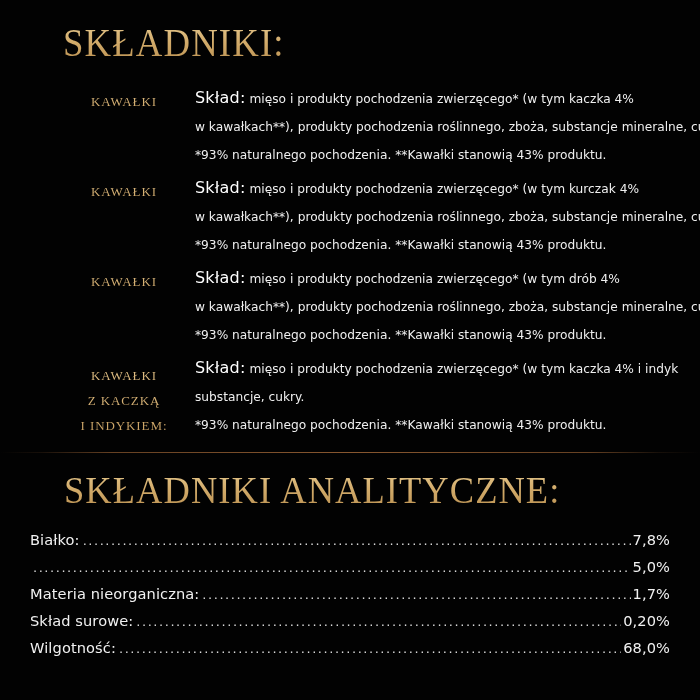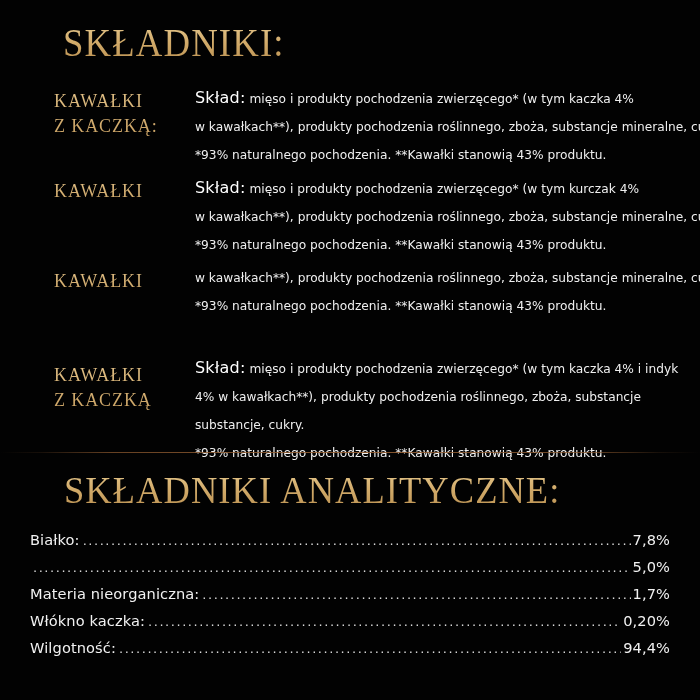--- a/index.html
+++ b/index.html
@@ -80,27 +80,28 @@
   .ing-block[data-idx="1"] { top: 174px; }
   .ing-block[data-idx="2"] { top: 264px; }
   .ing-block[data-idx="3"] { top: 354px; }
 
   .ing-label {
     position: absolute;
     left: 54px;
     top: 0;
     width: 140px;
     font-family: "Liberation Serif", "DejaVu Serif", serif;
-    font-size: 18px;
+    font-size: 13px;
     line-height: 25px;
     letter-spacing: 0.9px;
     color: #cda868;
     background: linear-gradient(180deg, #e2c187 0%, #c8a062 100%);
     -webkit-background-clip: text;
     background-clip: text;
+    text-align: center;
     -webkit-text-fill-color: transparent;
   }
   .ing-label .lbl-line { display: block; white-space: nowrap; }
 
   .ing-block[data-idx="0"] .ing-label { top: 5px; }
   .ing-block[data-idx="1"] .ing-label { top: 5px; }
   .ing-block[data-idx="2"] .ing-label { top: 5px; }
   .ing-block[data-idx="3"] .ing-label { top: 9px; }
 
   .ing-body {
@@ -194,21 +195,20 @@
 
 <div class="page">
 
   <div class="section-one">
 
     <div class="title-main">SKŁADNIKI:</div>
 
     <div class="ing-block" data-idx="0">
       <div class="ing-label">
         <span class="lbl-line">KAWAŁKI</span>
-        <span class="lbl-line">Z KACZKĄ:</span>
       </div>
       <div class="ing-body">
         <span class="body-line"><span class="lead">Skład:</span><span> mięso i produkty pochodzenia zwierzęcego* (w tym kaczka 4%</span></span>
         <span class="body-line">w kawałkach**), produkty pochodzenia roślinnego, zboża, substancje mineralne, cukry.</span>
         <span class="body-line">*93% naturalnego pochodzenia. **Kawałki stanowią 43% produktu.</span>
       </div>
     </div>
 
     <div class="ing-block" data-idx="1">
       <div class="ing-label">
@@ -219,33 +219,34 @@
         <span class="body-line">w kawałkach**), produkty pochodzenia roślinnego, zboża, substancje mineralne, cukry.</span>
         <span class="body-line">*93% naturalnego pochodzenia. **Kawałki stanowią 43% produktu.</span>
       </div>
     </div>
 
     <div class="ing-block" data-idx="2">
       <div class="ing-label">
         <span class="lbl-line">KAWAŁKI</span>
       </div>
       <div class="ing-body">
+        <span class="body-line"><span class="lead">Skład:</span><span> mięso i produkty pochodzenia zwierzęcego* (w tym drób 4%</span></span>
         <span class="body-line">w kawałkach**), produkty pochodzenia roślinnego, zboża, substancje mineralne, cukry.</span>
         <span class="body-line">*93% naturalnego pochodzenia. **Kawałki stanowią 43% produktu.</span>
       </div>
     </div>
 
     <div class="ing-block" data-idx="3">
       <div class="ing-label">
         <span class="lbl-line">KAWAŁKI</span>
         <span class="lbl-line">Z KACZKĄ</span>
+        <span class="lbl-line">I INDYKIEM:</span>
       </div>
       <div class="ing-body">
         <span class="body-line"><span class="lead">Skład:</span><span> mięso i produkty pochodzenia zwierzęcego* (w tym kaczka 4% i indyk</span></span>
-        <span class="body-line">4% w kawałkach**), produkty pochodzenia roślinnego, zboża, substancje</span>
         <span class="body-line">substancje, cukry.</span>
         <span class="body-line">*93% naturalnego pochodzenia. **Kawałki stanowią 43% produktu.</span>
       </div>
     </div>
 
   </div>
 
   <div class="divider"></div>
 
   <div class="section-two">
@@ -262,29 +263,29 @@
         <span class="row-value">5,0%</span>
       </div>
 
       <div class="analytic-row">
         <span class="row-label">Materia nieorganiczna:</span>
         <span class="leader">................................................................................................................................................................</span>
         <span class="row-value">1,7%</span>
       </div>
 
       <div class="analytic-row">
-        <span class="row-label">Włókno kaczka:</span>
+        <span class="row-label">Skład surowe:</span>
         <span class="leader">................................................................................................................................................................</span>
         <span class="row-value">0,20%</span>
       </div>
 
       <div class="analytic-row">
         <span class="row-label">Wilgotność:</span>
         <span class="leader">................................................................................................................................................................</span>
-        <span class="row-value">94,4%</span>
+        <span class="row-value">68,0%</span>
       </div>
 
     </div>
   </div>
 
   <div class="title-analytic">SKŁADNIKI ANALITYCZNE:</div>
 
 </div>
 
 </body></html>

